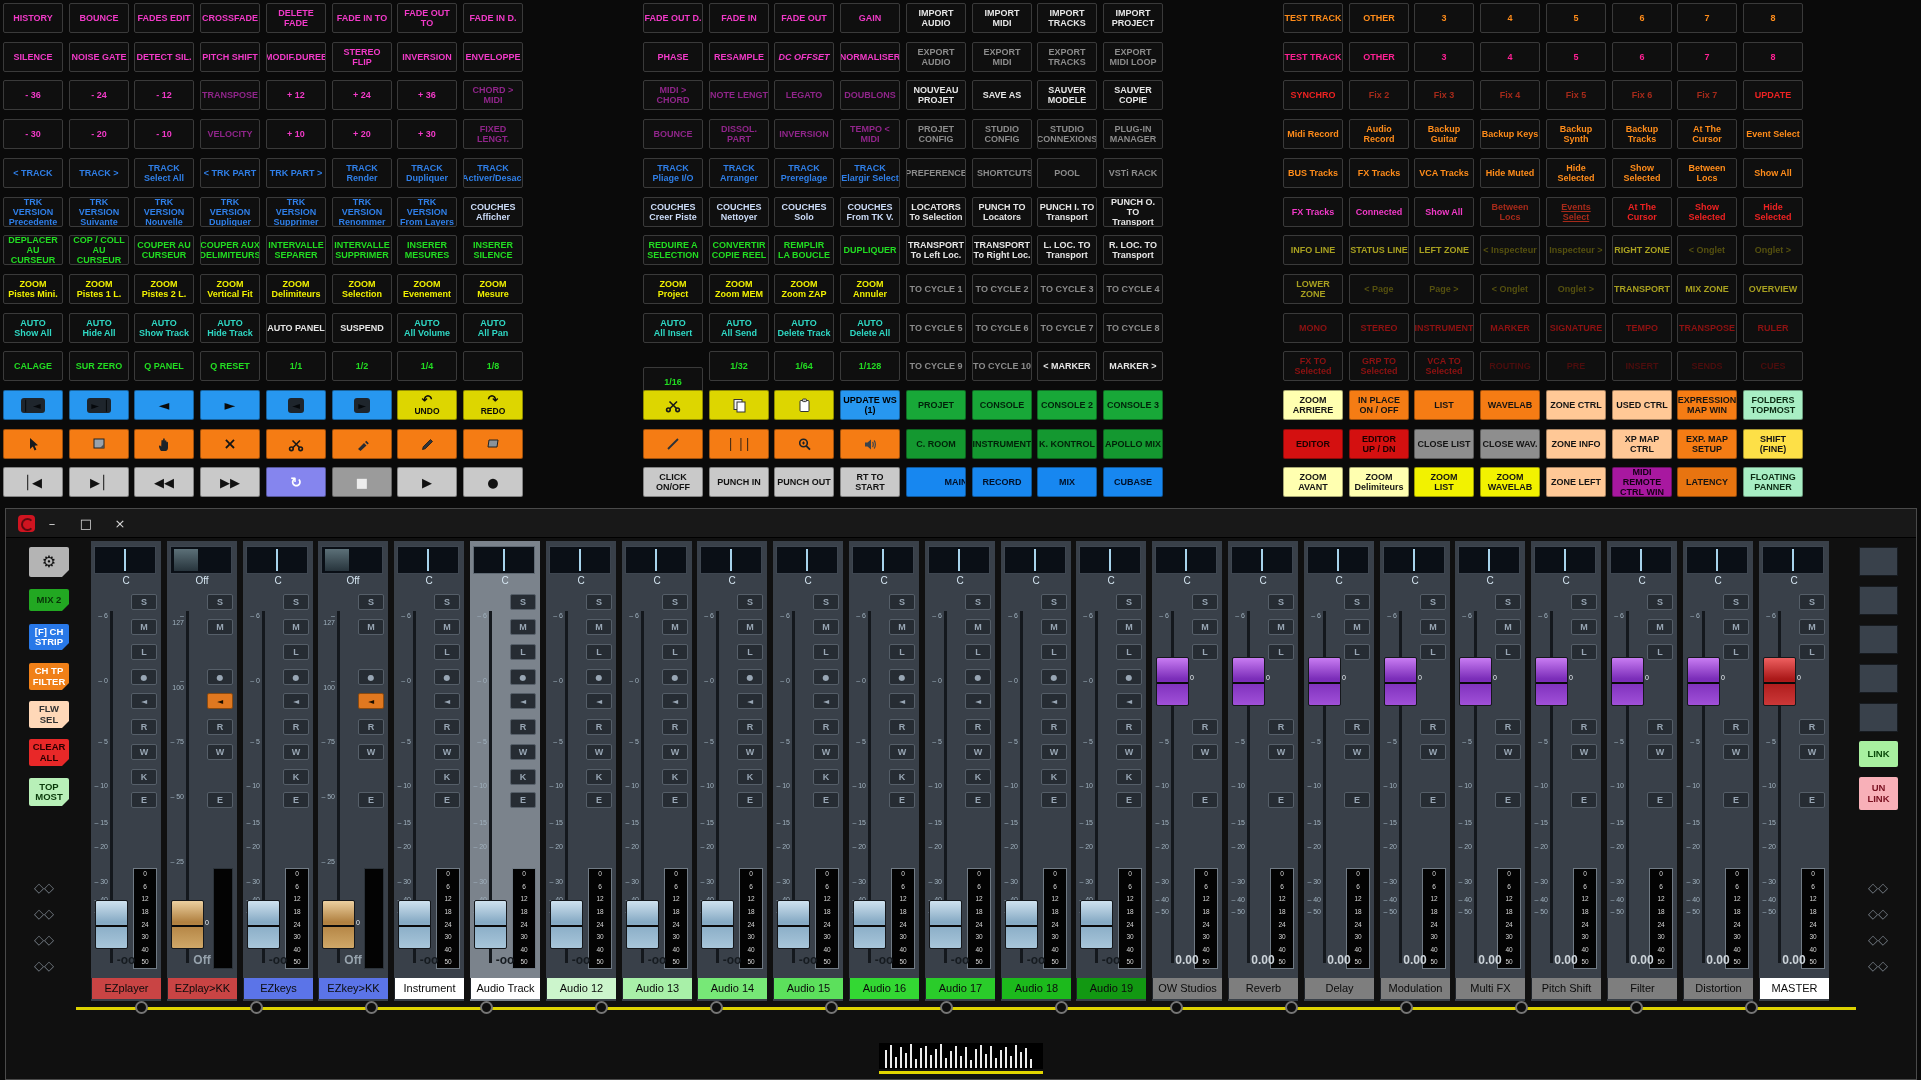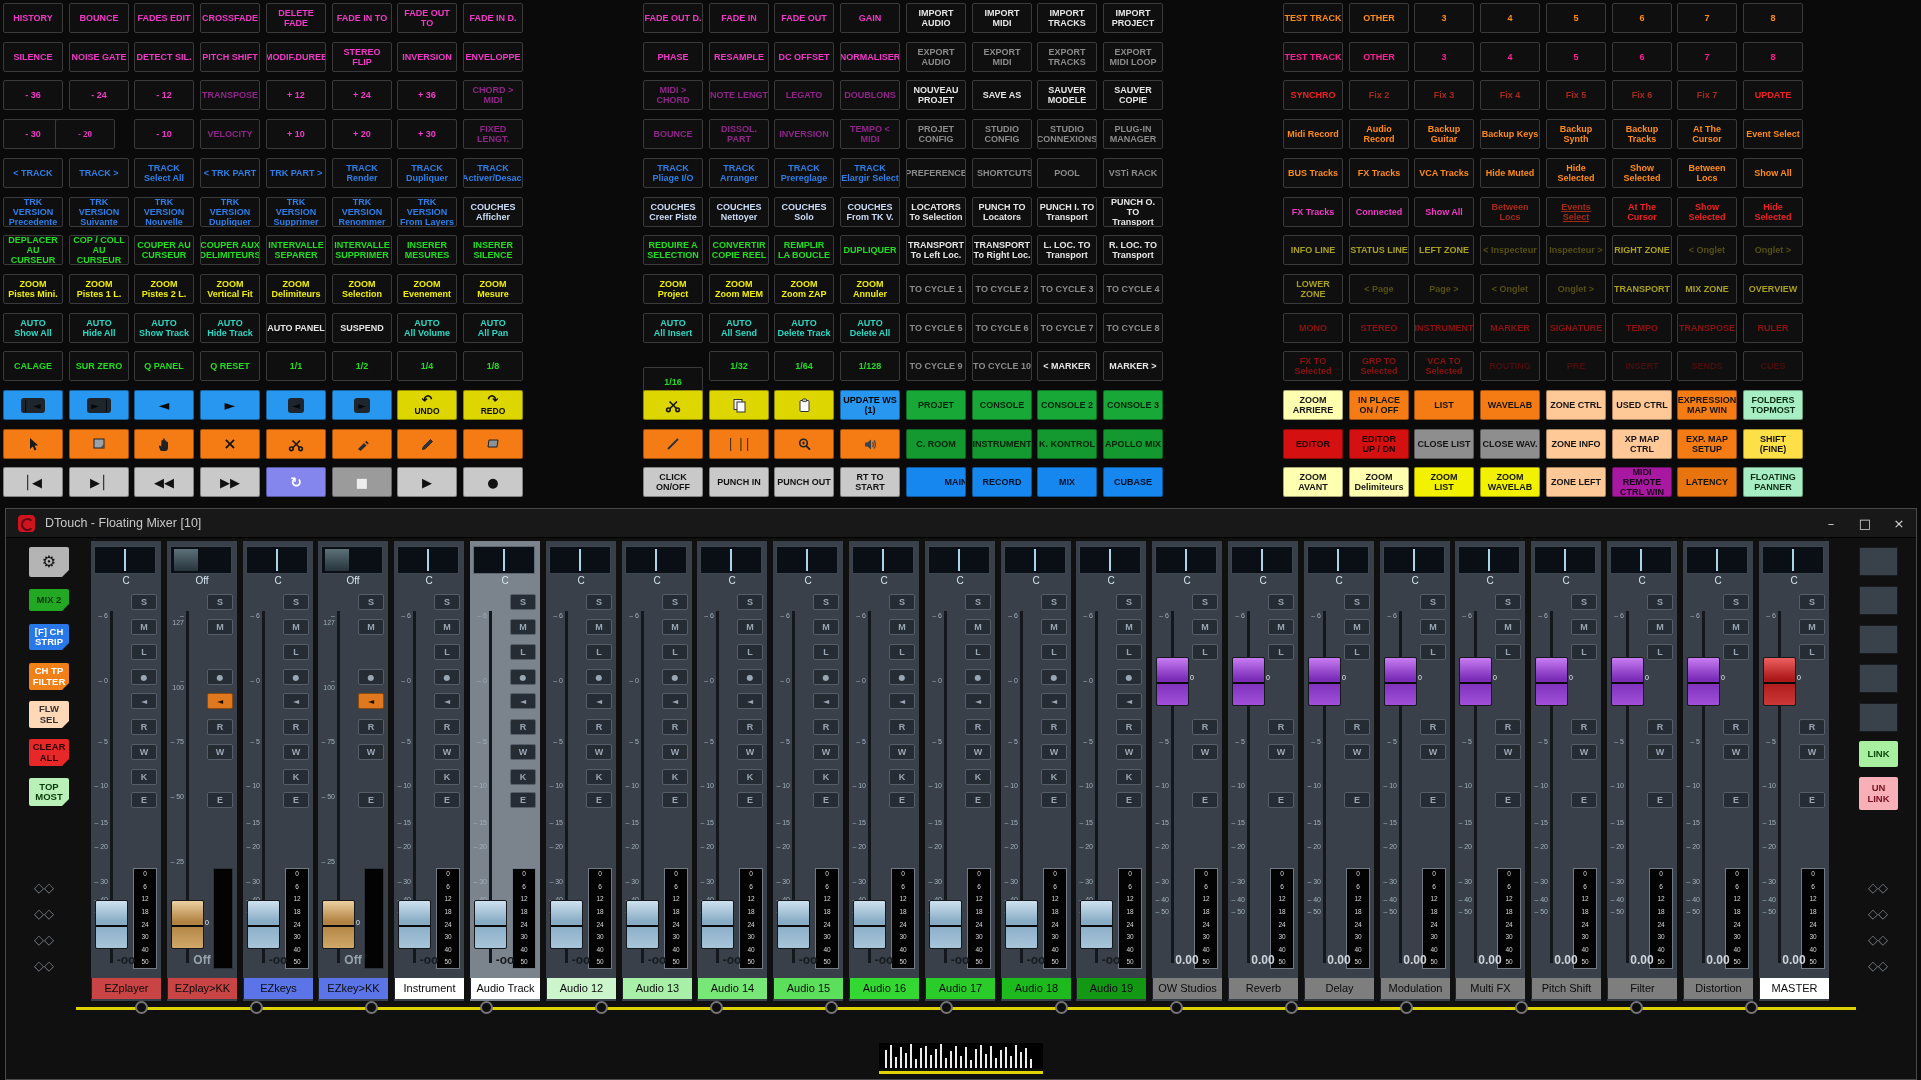--- a/index.html
+++ b/index.html
@@ -113,21 +113,21 @@
       <div class="btn c-mg" style="left: 3px; top: 42px;">SILENCE</div>
       <div class="btn c-mg" style="left: 69px; top: 42px;">NOISE GATE</div>
       <div class="btn c-mg" style="left: 134px; top: 42px;">DETECT SIL.</div>
       <div class="btn c-mg" style="left: 200px; top: 42px;">PITCH SHIFT</div>
       <div class="btn c-mg" style="left: 266px; top: 42px;">MODIF.DUREE</div>
       <div class="btn c-mg" style="left: 332px; top: 42px;">STEREO FLIP</div>
       <div class="btn c-mg" style="left: 397px; top: 42px;">INVERSION</div>
       <div class="btn c-mg" style="left: 463px; top: 42px;">ENVELOPPE</div>
       <div class="btn c-mg" style="left: 643px; top: 42px;">PHASE</div>
       <div class="btn c-mg" style="left: 709px; top: 42px;">RESAMPLE</div>
-      <div class="btn c-mg" style="left: 774px; top: 42px;">DC OFFSET</div>
+      <div class="btn c-mg" style="left: 774px; top: 42px; font-style: italic;">DC OFFSET</div>
       <div class="btn c-mg" style="left: 840px; top: 42px;">NORMALISER</div>
       <div class="btn c-dg" style="left: 906px; top: 42px;">EXPORT<br>AUDIO</div>
       <div class="btn c-dg" style="left: 972px; top: 42px;">EXPORT<br>MIDI</div>
       <div class="btn c-dg" style="left: 1037px; top: 42px;">EXPORT<br>TRACKS</div>
       <div class="btn c-dg" style="left: 1103px; top: 42px;">EXPORT<br>MIDI LOOP</div>
       <div class="btn c-pk" style="left: 1283px; top: 42px;">TEST TRACK</div>
       <div class="btn c-pk" style="left: 1349px; top: 42px;">OTHER</div>
       <div class="btn c-pk" style="left: 1414px; top: 42px;">3</div>
       <div class="btn c-pk" style="left: 1480px; top: 42px;">4</div>
       <div class="btn c-pk" style="left: 1546px; top: 42px;">5</div>
@@ -152,21 +152,21 @@
       <div class="btn c-wh" style="left: 1103px; top: 80px;">SAUVER<br>COPIE</div>
       <div class="btn c-rd" style="left: 1283px; top: 80px;">SYNCHRO</div>
       <div class="btn c-dr" style="left: 1349px; top: 80px;">Fix 2</div>
       <div class="btn c-dr" style="left: 1414px; top: 80px;">Fix 3</div>
       <div class="btn c-dr" style="left: 1480px; top: 80px;">Fix 4</div>
       <div class="btn c-dr" style="left: 1546px; top: 80px;">Fix 5</div>
       <div class="btn c-dr" style="left: 1612px; top: 80px;">Fix 6</div>
       <div class="btn c-dr" style="left: 1677px; top: 80px;">Fix 7</div>
       <div class="btn c-rd" style="left: 1743px; top: 80px;">UPDATE</div>
       <div class="btn c-mg" style="left: 3px; top: 119px;">- 30</div>
-      <div class="btn c-mg" style="left: 55px; top: 119px; font-family: Liberation Serif, serif;">- 20</div>
+      <div class="btn c-mg" style="left: 69px; top: 119px;">- 20</div>
       <div class="btn c-mg" style="left: 134px; top: 119px;">- 10</div>
       <div class="btn c-dp" style="left: 200px; top: 119px;">VELOCITY</div>
       <div class="btn c-mg" style="left: 266px; top: 119px;">+ 10</div>
       <div class="btn c-mg" style="left: 332px; top: 119px;">+ 20</div>
       <div class="btn c-mg" style="left: 397px; top: 119px;">+ 30</div>
       <div class="btn c-dp" style="left: 463px; top: 119px;">FIXED LENGT.</div>
       <div class="btn c-dp" style="left: 643px; top: 119px;">BOUNCE</div>
       <div class="btn c-dp" style="left: 709px; top: 119px;">DISSOL. PART</div>
       <div class="btn c-dp" style="left: 774px; top: 119px;">INVERSION</div>
       <div class="btn c-dp" style="left: 840px; top: 119px;">TEMPO &lt; MIDI</div>
@@ -503,21 +503,20 @@
       <div class="btn filled f-bpeach" style="left: 1546px; top: 467px;">ZONE LEFT</div>
       <div class="btn filled f-bpur" style="left: 1612px; top: 467px;">MIDI REMOTE<br>CTRL WIN</div>
       <div class="btn filled f-born2" style="left: 1677px; top: 467px;">LATENCY</div>
       <div class="btn filled f-bmint" style="left: 1743px; top: 467px;">FLOATING<br>PANNER</div>
     </div>
   <div class="mixer" id="mixer">
     <div class="titlebar">
       <span class="app-icon">
           <span class="app-icon-in"></span>
         </span>
-      <span class="title">DTouch - Floating Mixer [10]</span>
       <span class="wctl">–</span>
       <span class="wctl">□</span>
       <span class="wctl">×</span>
     </div>
   <div class="side" style="top: 38px; height: 30px; background: rgb(180, 180, 180); color: rgb(17, 17, 17);">
         <span class="ic" style="font-size:16px">⚙</span>
       </div>
       <div class="side" style="top: 80px; height: 22px; background: rgb(34, 168, 34); color: rgb(7, 51, 7);">MIX 2</div>
       <div class="side" style="top: 115px; height: 26px; background: rgb(40, 120, 232); color: rgb(255, 255, 255);">[F] CH<br>STRIP</div>
       <div class="side" style="top: 154px; height: 27px; background: rgb(240, 128, 24); color: rgb(255, 255, 255);">CH TP<br>FILTER</div>

